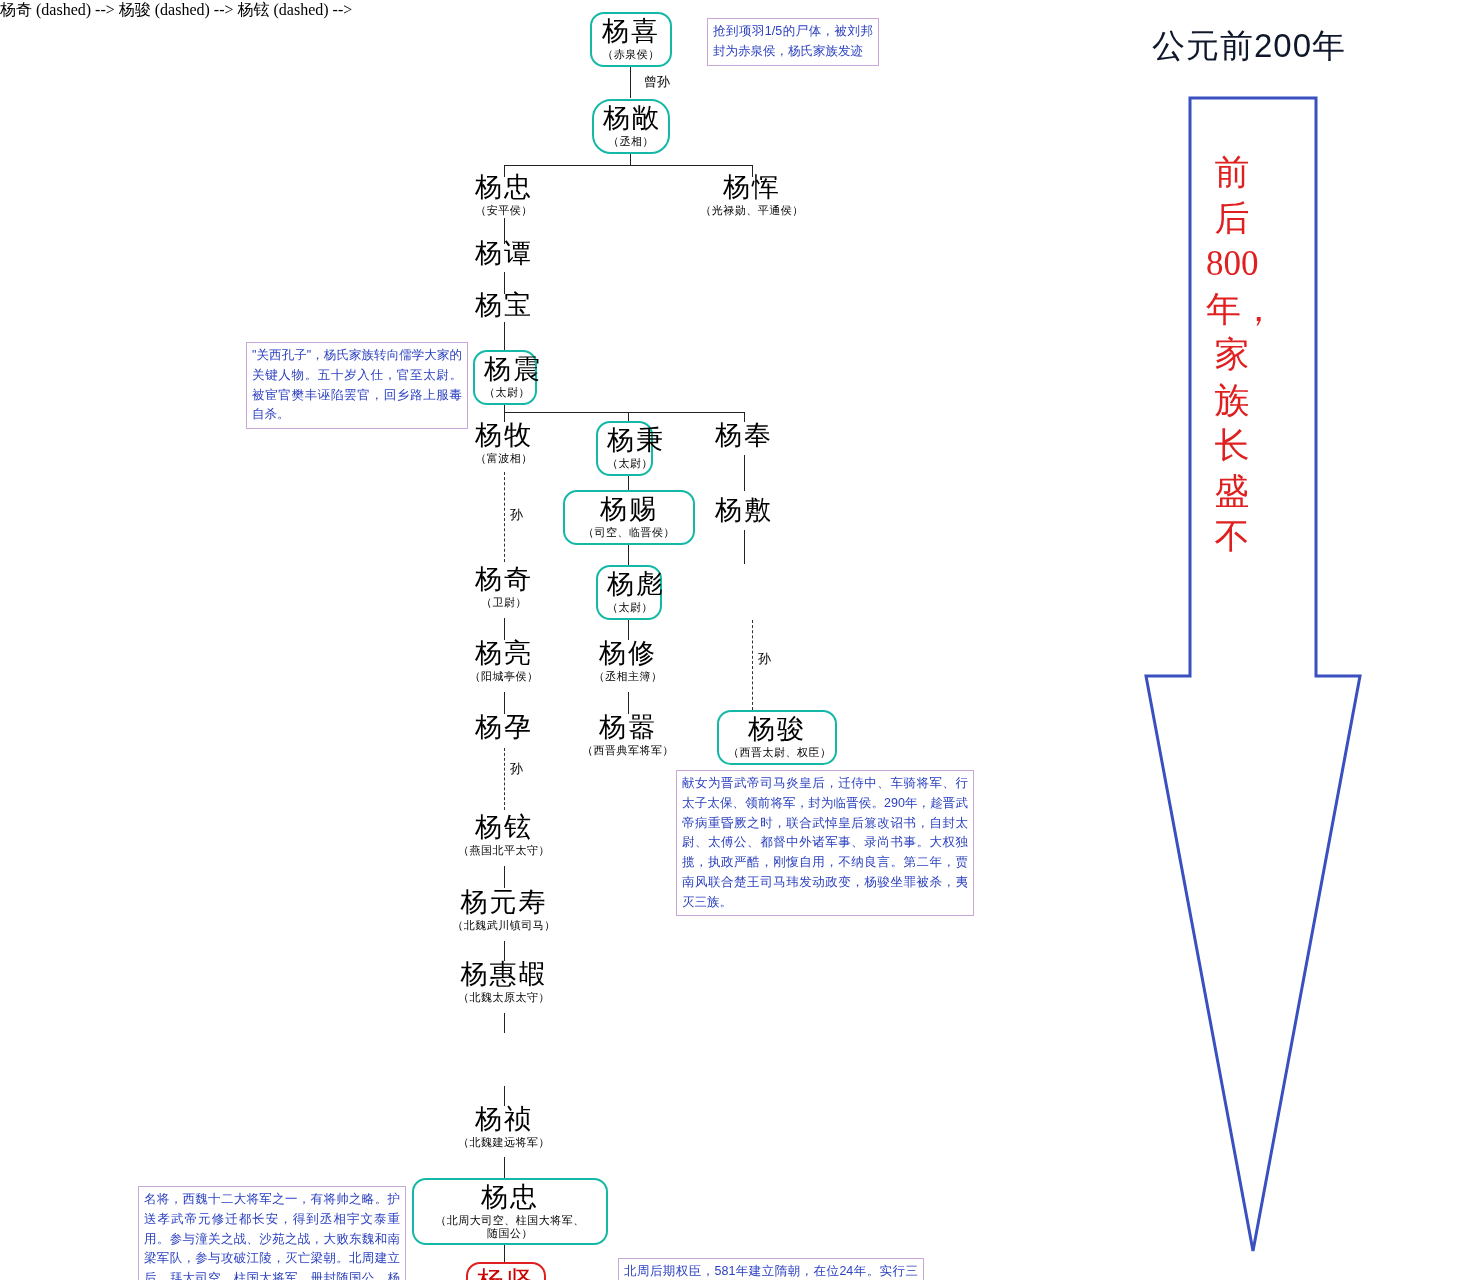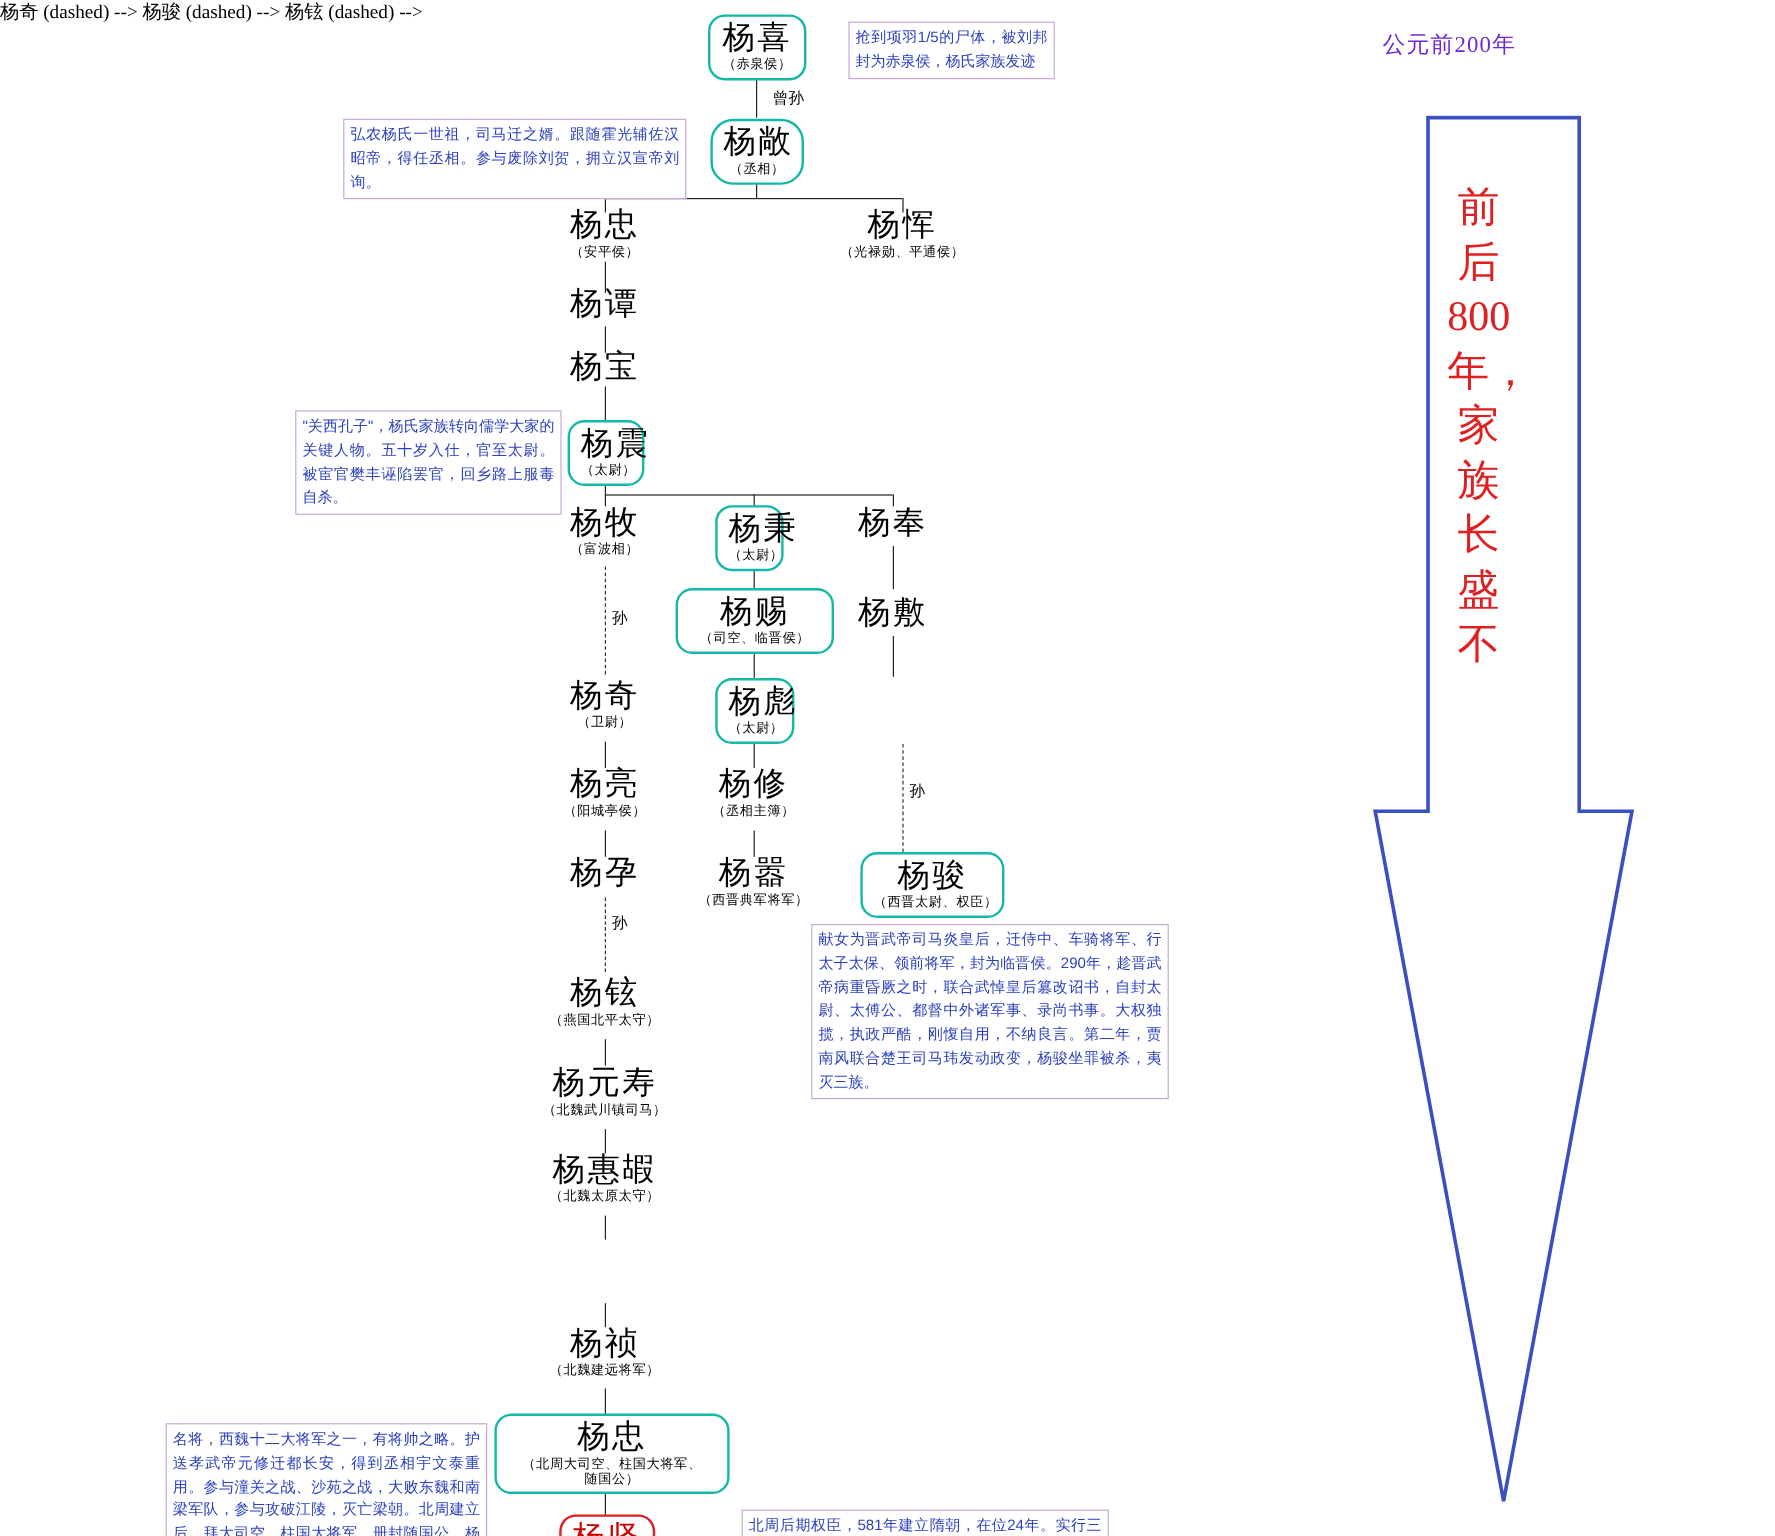--- a/index.html
+++ b/index.html
@@ -78,23 +78,23 @@
     font-family: "Liberation Sans", sans-serif;
     font-size: 12.5px;
     line-height: 1.58;
     padding: 3px 5px;
     text-align: justify;
   }
 
   
   .year-label {
     position: absolute;
-    font-family: Liberation Serif, serif;
-    font-size: 19px;
-    color: #6d28d9;
+    font-family: Liberation Sans, sans-serif;
+    font-size: 33px;
+    color: #0f172a;
     letter-spacing: 1px;
   }
   #arrow-svg { position: absolute; }
   .arrow-text {
     position: absolute;
     color: #E02020;
     font-size: 35px;
     font-family: "Liberation Serif", "DejaVu Serif", serif;
     line-height: 1.30;
     width: 52px;
@@ -292,21 +292,20 @@
 随国公）</div>
   </div>
 
   <div class="node boxed-red" style="left:466px; top:1262px; width:80px;">
     <div class="nm">杨坚</div>
   </div>
 
   
   <div class="note" style="left:707px; top:18px; width:172px;">抢到项羽1/5的尸体，被刘邦封为赤泉侯，杨氏家族发迹</div>
 
-  <div class="note" style="left:286px; top:99px; width:286px;">弘农杨氏一世祖，司马迁之婿。跟随霍光辅佐汉昭帝，得任丞相。参与废除刘贺，拥立汉宣帝刘询。</div>
 
   <div class="note" style="left:246px; top:342px; width:222px;">"关西孔子"，杨氏家族转向儒学大家的关键人物。五十岁入仕，官至太尉。被宦官樊丰诬陷罢官，回乡路上服毒自杀。</div>
 
   <div class="note" style="left:676px; top:770px; width:298px;">献女为晋武帝司马炎皇后，迁侍中、车骑将军、行太子太保、领前将军，封为临晋侯。290年，趁晋武帝病重昏厥之时，联合武悼皇后篡改诏书，自封太尉、太傅公、都督中外诸军事、录尚书事。大权独揽，执政严酷，刚愎自用，不纳良言。第二年，贾南风联合楚王司马玮发动政变，杨骏坐罪被杀，夷灭三族。</div>
 
   <div class="note" style="left:138px; top:1186px; width:268px;">名将，西魏十二大将军之一，有将帅之略。护送孝武帝元修迁都长安，得到丞相宇文泰重用。参与潼关之战、沙苑之战，大败东魏和南梁军队，参与攻破江陵，灭亡梁朝。北周建立后，拜大司空、柱国大将军，册封随国公。杨坚建立隋朝后，追封为皇帝，谥号武元，庙号太祖。</div>
 
   <div class="note" style="left:618px; top:1258px; width:306px;">北周后期权臣，581年建立隋朝，在位24年。实行三省六</div>
 
 </div>

